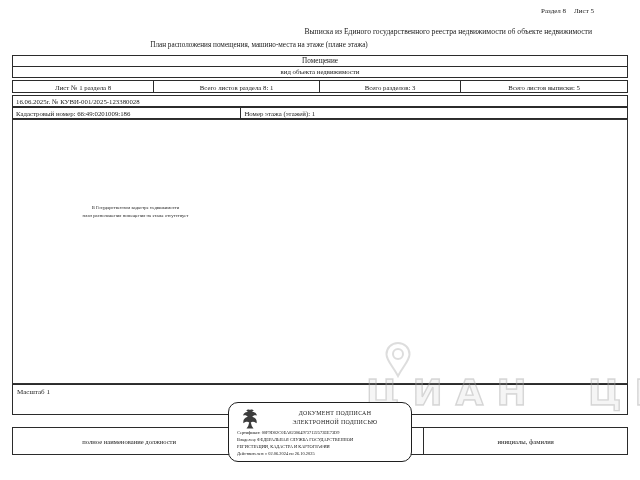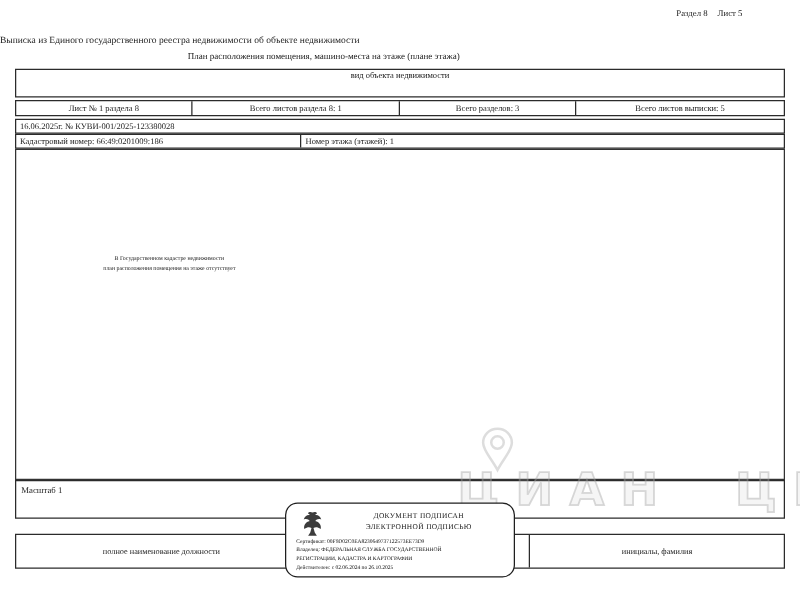--- a/index.html
+++ b/index.html
@@ -7,21 +7,21 @@
   body {
     position:relative; background:#ffffff; overflow:hidden;
     font-family:"Liberation Serif","DejaVu Serif",serif; color:#1a1a1a;
   }
   .abs { position:absolute; }
 
   
   .meta-top { top:7px; right:46px; display:flex; gap:8px; font-size:7px; }
 
   
-  .title1 { top:27px; left:0; width:592px; text-align:left; font-size:7.6px; }
+  .title1 { top:27px; left:0; width:592px; text-align:right; font-size:7.6px; }
   .title2 { top:41px; left:0; width:518px; text-align:center; font-size:7.2px; }
 
   
   .strip { left:12px; width:616px; border:1px solid #2b2b2b; background:transparent; }
   .box1 { top:55px; height:23px; }
   .box1 .r1 { height:11px; line-height:11px; text-align:center; font-size:7.2px; border-bottom:1px solid #2b2b2b; }
   .box1 .r2 { height:10px; line-height:10px; text-align:center; font-size:6.8px; }
   .row3 { top:80px; height:13px; display:flex; }
   .row3 .cell { line-height:11px; text-align:center; font-size:6.8px; border-right:1px solid #2b2b2b; padding-top:1px; }
   .row3 .cell:last-child { border-right:none; }
@@ -79,20 +79,21 @@
 
 <div class="abs meta-top">
   <span>Раздел 8</span>
   <span>Лист 5</span>
 </div>
 
 <div class="abs title1">Выписка из Единого государственного реестра недвижимости об объекте недвижимости</div>
 <div class="abs title2">План расположения помещения, машино-места на этаже (плане этажа)</div>
 
 <div class="abs strip box1">
+  <div class="r1">Помещение</div>
   <div class="r2">вид объекта недвижимости</div>
 </div>
 
 <div class="abs strip row3">
   <div class="cell c23">Лист № 1 раздела 8</div>
   <div class="cell c27">Всего листов раздела 8: 1</div>
   <div class="cell c23">Всего разделов: 3</div>
   <div class="cell c27">Всего листов выписки: 5</div>
 </div>
 

